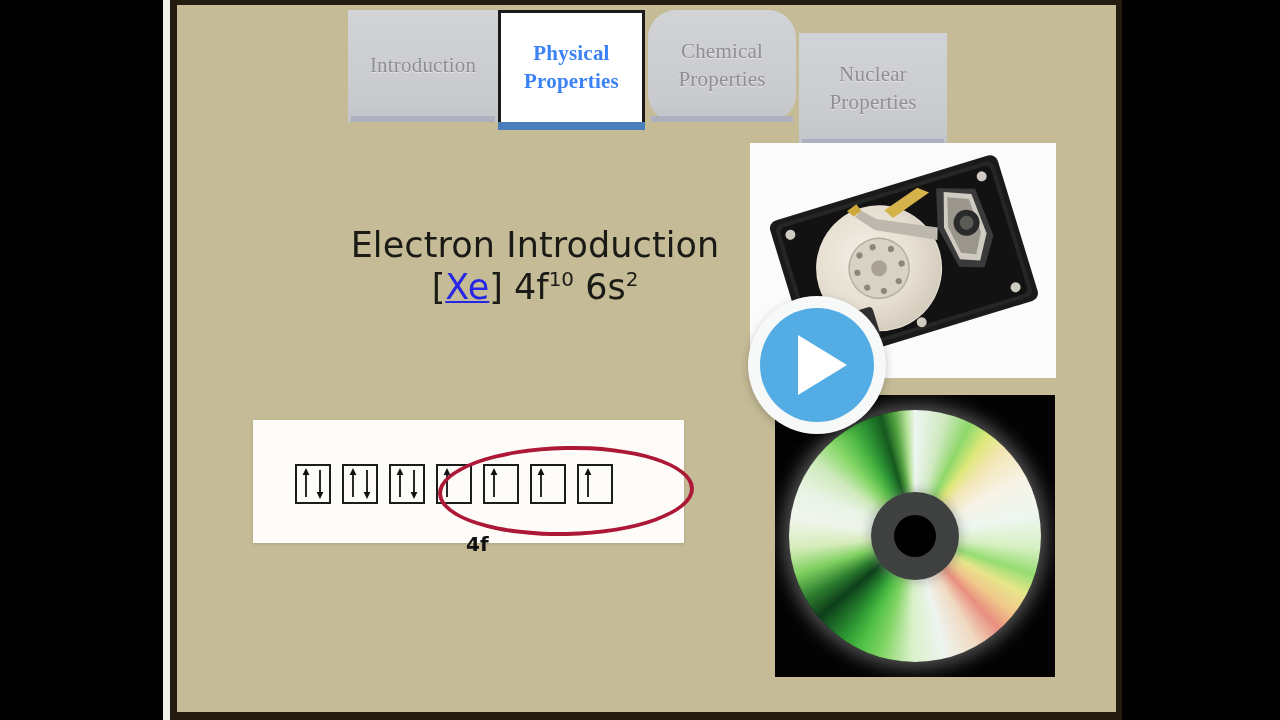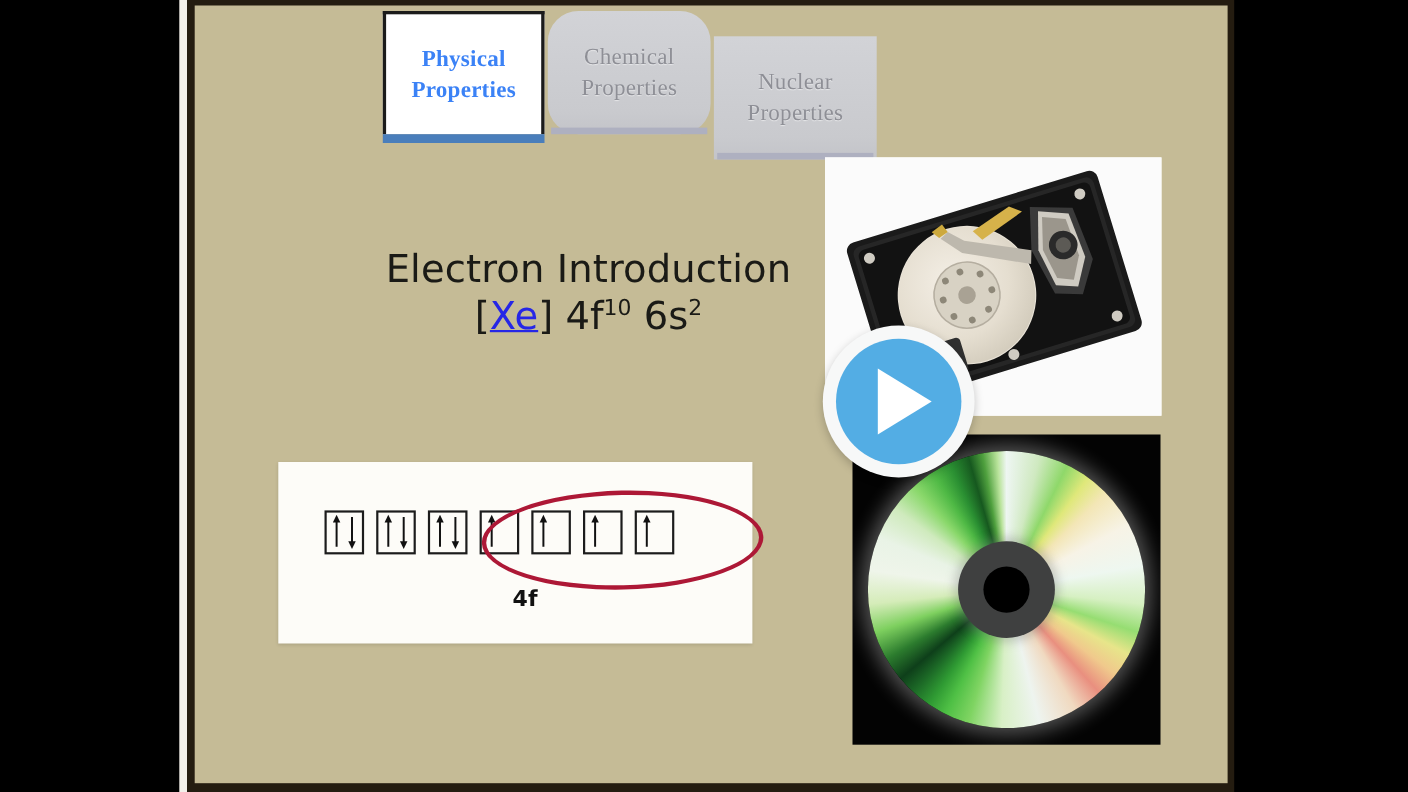--- a/index.html
+++ b/index.html
@@ -135,21 +135,21 @@
     text-decoration-thickness: 2px;
     text-underline-offset: 2px;
     cursor: pointer;
     text-align: right;
   }
 
   
   .orbital-panel {
     position: absolute;
     left: 76px; top: 415px;
-    width: 431px; height: 165px;
+    width: 431px; height: 123px;
     background: #fdfcf8;
     box-shadow: 0 1px 3px rgba(0,0,0,.12);
   }
   .orbital-row {
     position: absolute;
     left: 42px; top: 44px;
     display: flex;
     align-items: flex-start;
     gap: 11px;
   }
@@ -267,20 +267,24 @@
 
   <div class="letterbox-left"></div>
   <div class="letterbox-right"></div>
   <div class="white-rail"></div>
   <div class="frame-border"></div>
 
   <div id="slide">
 
     <div class="tabbar">
 
+      <div class="tab inactive" style="width:150px;">
+        <span class="tab-label">Introduction</span>
+        <span class="tab-underline"></span>
+      </div>
 
       <div class="tab active" style="width:147px;">
         <span class="tab-label">Physical
 Properties</span>
         <span class="tab-underline"></span>
       </div>
 
       <div class="tab inactive gapped" style="width:148px;border-radius:28px;">
         <span class="tab-label">Chemical
 Properties</span>

